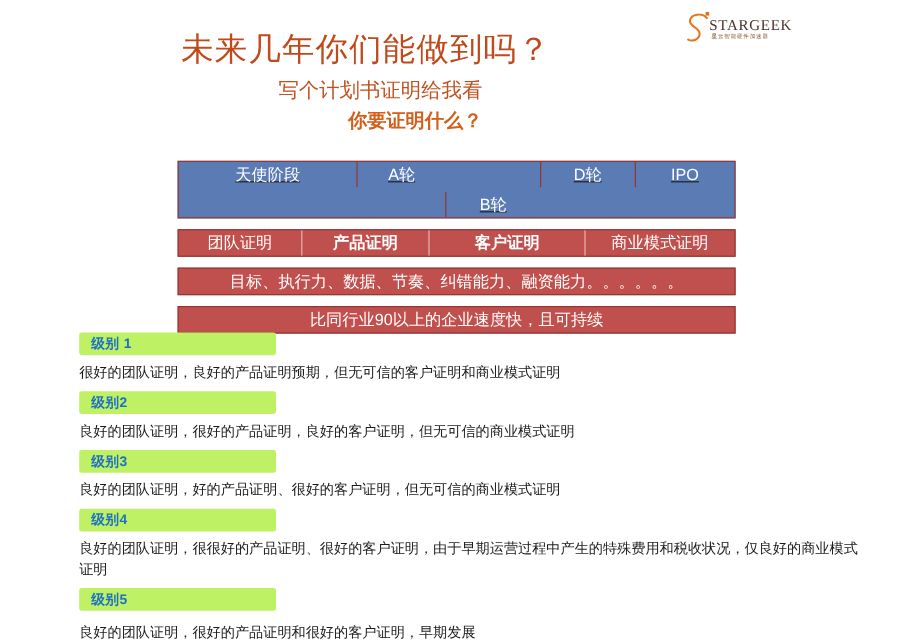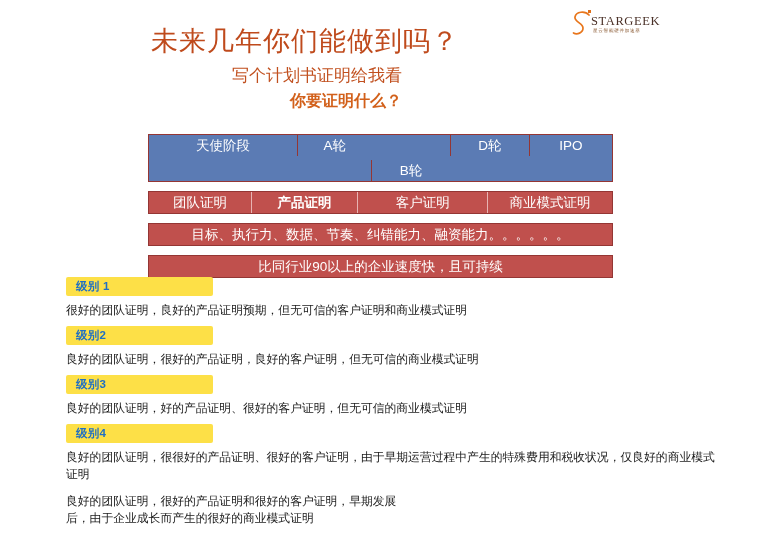--- a/index.html
+++ b/index.html
@@ -107,21 +107,21 @@
     left: 148px;
     top: 134px;
     width: 465px;
   }
   .bar-row {
     display: flex;
     box-sizing: border-box;
     border: 1.5px solid #943634;
     margin-bottom: 9px;
   }
-  .bar-row.blue { background: #5B7BB4; }
+  .bar-row.blue { background: #5B7BB4; text-decoration: underline; }
   .bar-row.red  { background: #C0504D; }
 
   .seg {
     box-sizing: border-box;
     text-align: center;
     color: #ffffff;
     font-size: 13.5px;
     line-height: 21px;
     height: 21px;
     white-space: nowrap;
@@ -133,23 +133,23 @@
 
   
   .levels {
     position: absolute;
     left: 66px;
     top: 277px;
     width: 680px;
   }
   .level-block { margin-bottom: 2px; }
   .level-tag {
-    width: 147px;
+    width: 164px;
     height: 19px;
-    background: #fde047;
+    background: #bef264;
     border-radius: 2px;
     box-sizing: border-box;
     padding: 0 0 0 10px;
     display: flex;
     align-items: center;
   }
   .level-tag span {
     color: #1F6FC4;
     font-weight: bold;
     font-size: 11.5px;
@@ -186,21 +186,21 @@
       <div class="seg" style="width: 32%;">天使阶段</div>
       <div class="seg" style="width: 16%;">A轮</div>
       <div class="seg" style="width: 17%; margin-top: 25px;">B轮</div>
       <div class="seg" style="width: 17%;">D轮</div>
       <div class="seg" style="width: 18%;">IPO</div>
     </div>
 
   <div class="bar-row red" id="proof-row">
       <div class="seg" style="width: 22%;">团队证明</div>
       <div class="seg" style="width: 23%; font-weight: bold;">产品证明</div>
-      <div class="seg" style="width: 28%;">客户证明</div>
+      <div class="seg" style="width: 28%; font-weight: bold;">客户证明</div>
       <div class="seg" style="width: 27%;">商业模式证明</div>
     </div>
 
   <div class="bar-row red row-gap-big">
     <div class="seg" style="width:100%">目标、执行力、数据、节奏、纠错能力、融资能力。。。。。。</div>
   </div>
 
   <div class="bar-row red">
     <div class="seg" style="width:100%">比同行业90以上的企业速度快，且可持续</div>
   </div>
@@ -226,15 +226,18 @@
       </div>
       <div class="level-desc">良好的团队证明，好的产品证明、很好的客户证明，但无可信的商业模式证明</div>
     </div>
     <div class="level-block">
       <div class="level-tag">
         <span>级别4</span>
       </div>
       <div class="level-desc">良好的团队证明，很很好的产品证明、很好的客户证明，由于早期运营过程中产生的特殊费用和税收状况，仅良好的商业模式证明</div>
     </div>
     <div class="level-block">
+      <div class="level-tag">
+        <span>级别5</span>
+      </div>
       <div class="level-desc gap-top">良好的团队证明，很好的产品证明和很好的客户证明，早期发展<br>后，由于企业成长而产生的很好的商业模式证明</div>
     </div>
   </div>
 
 </body></html>

